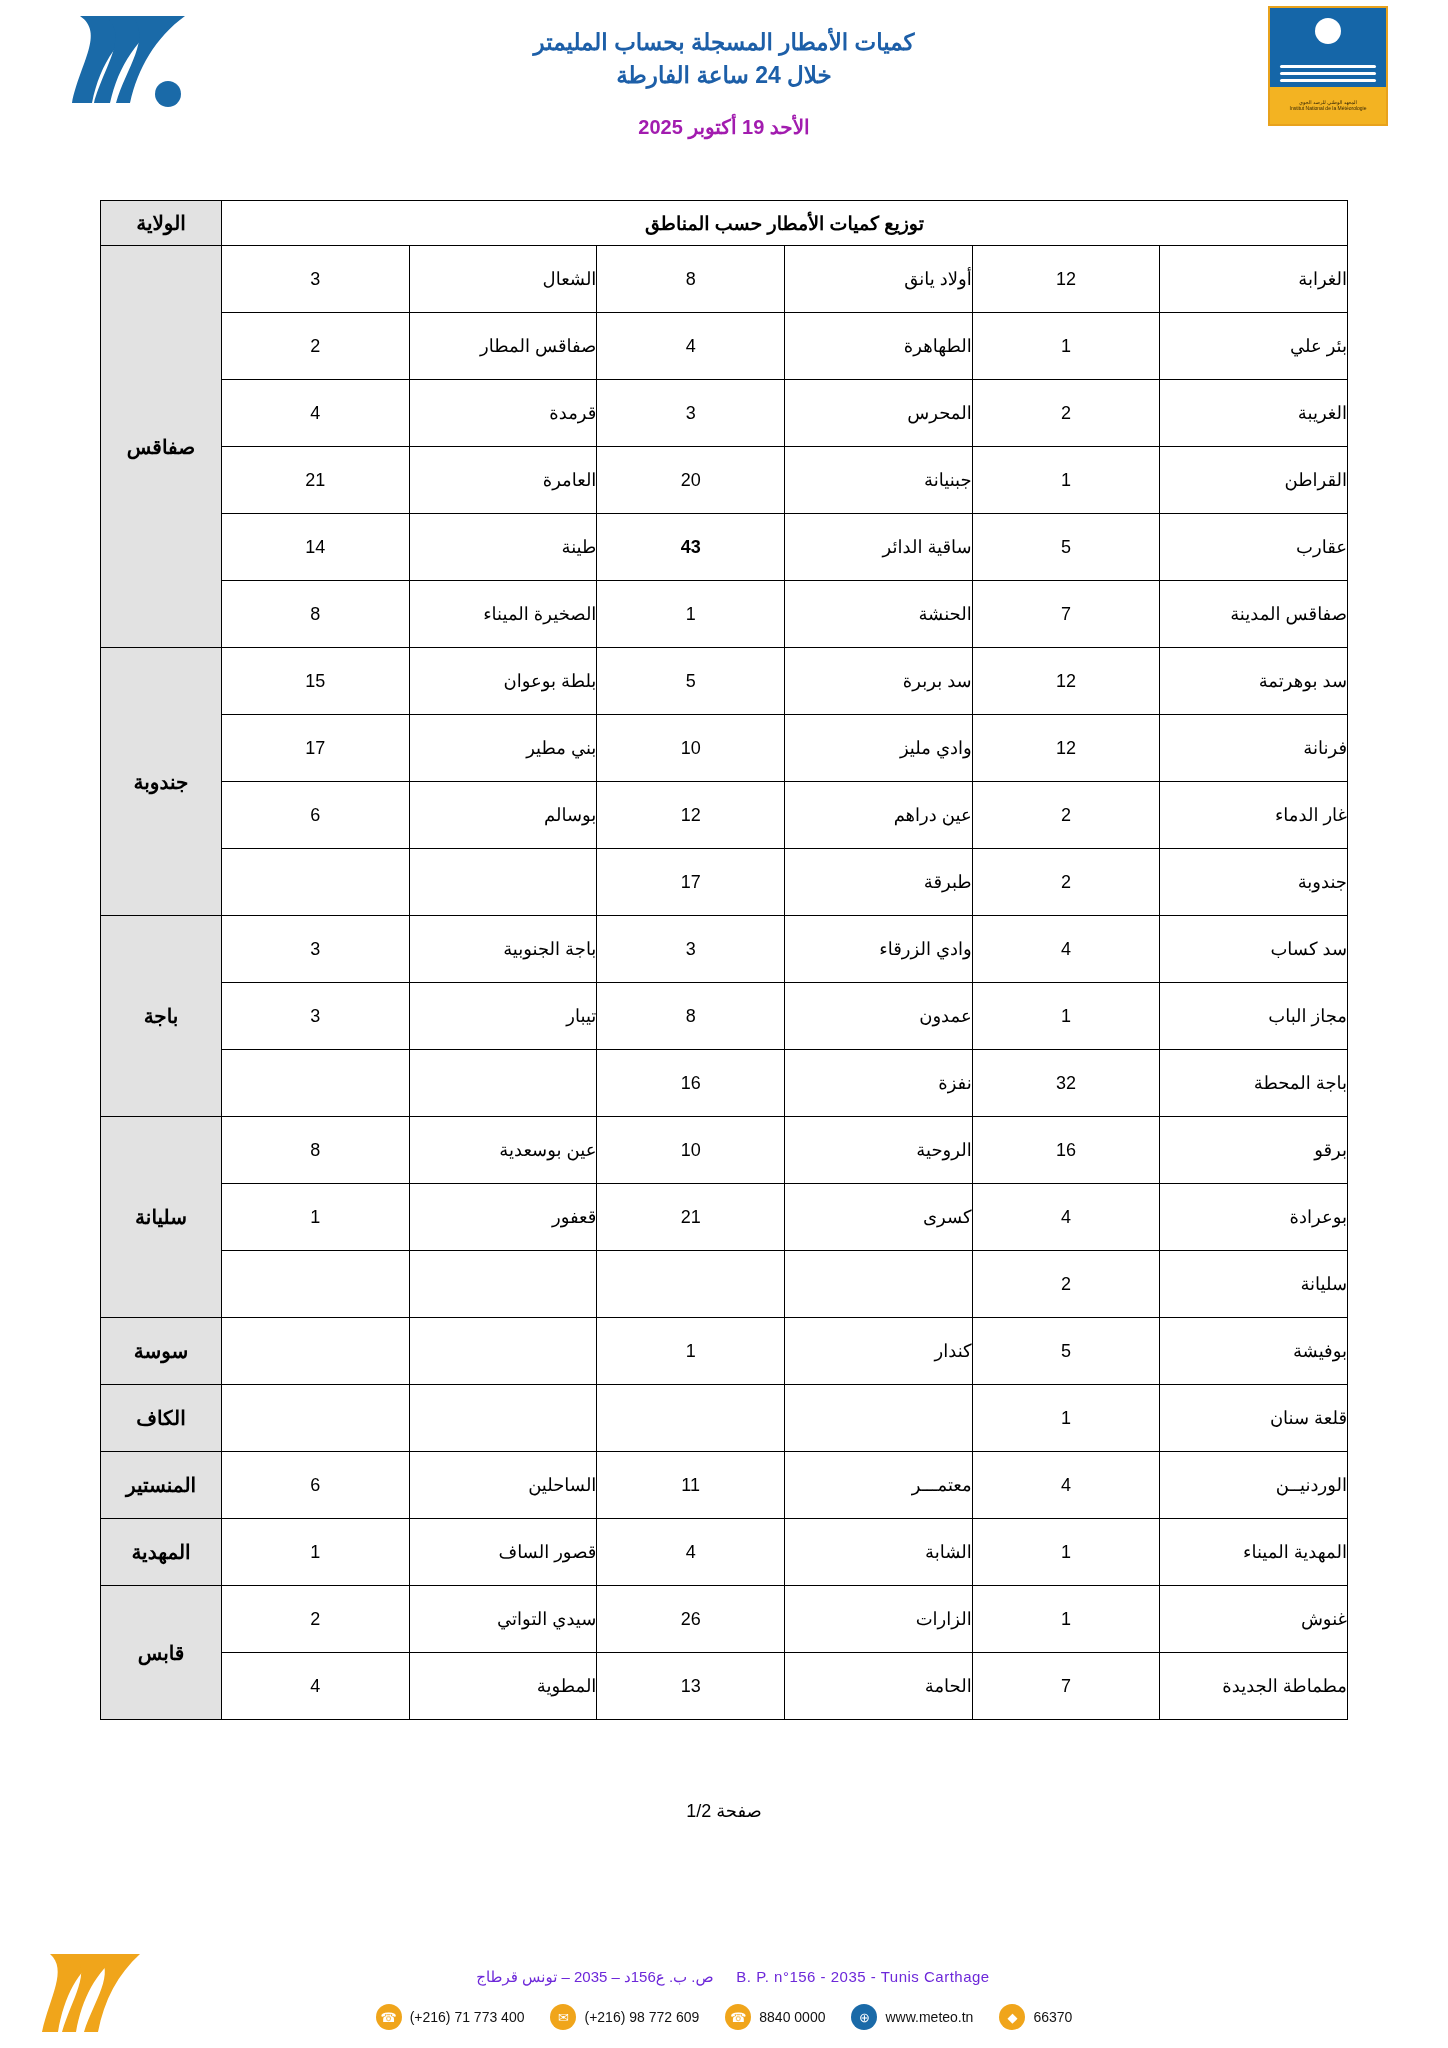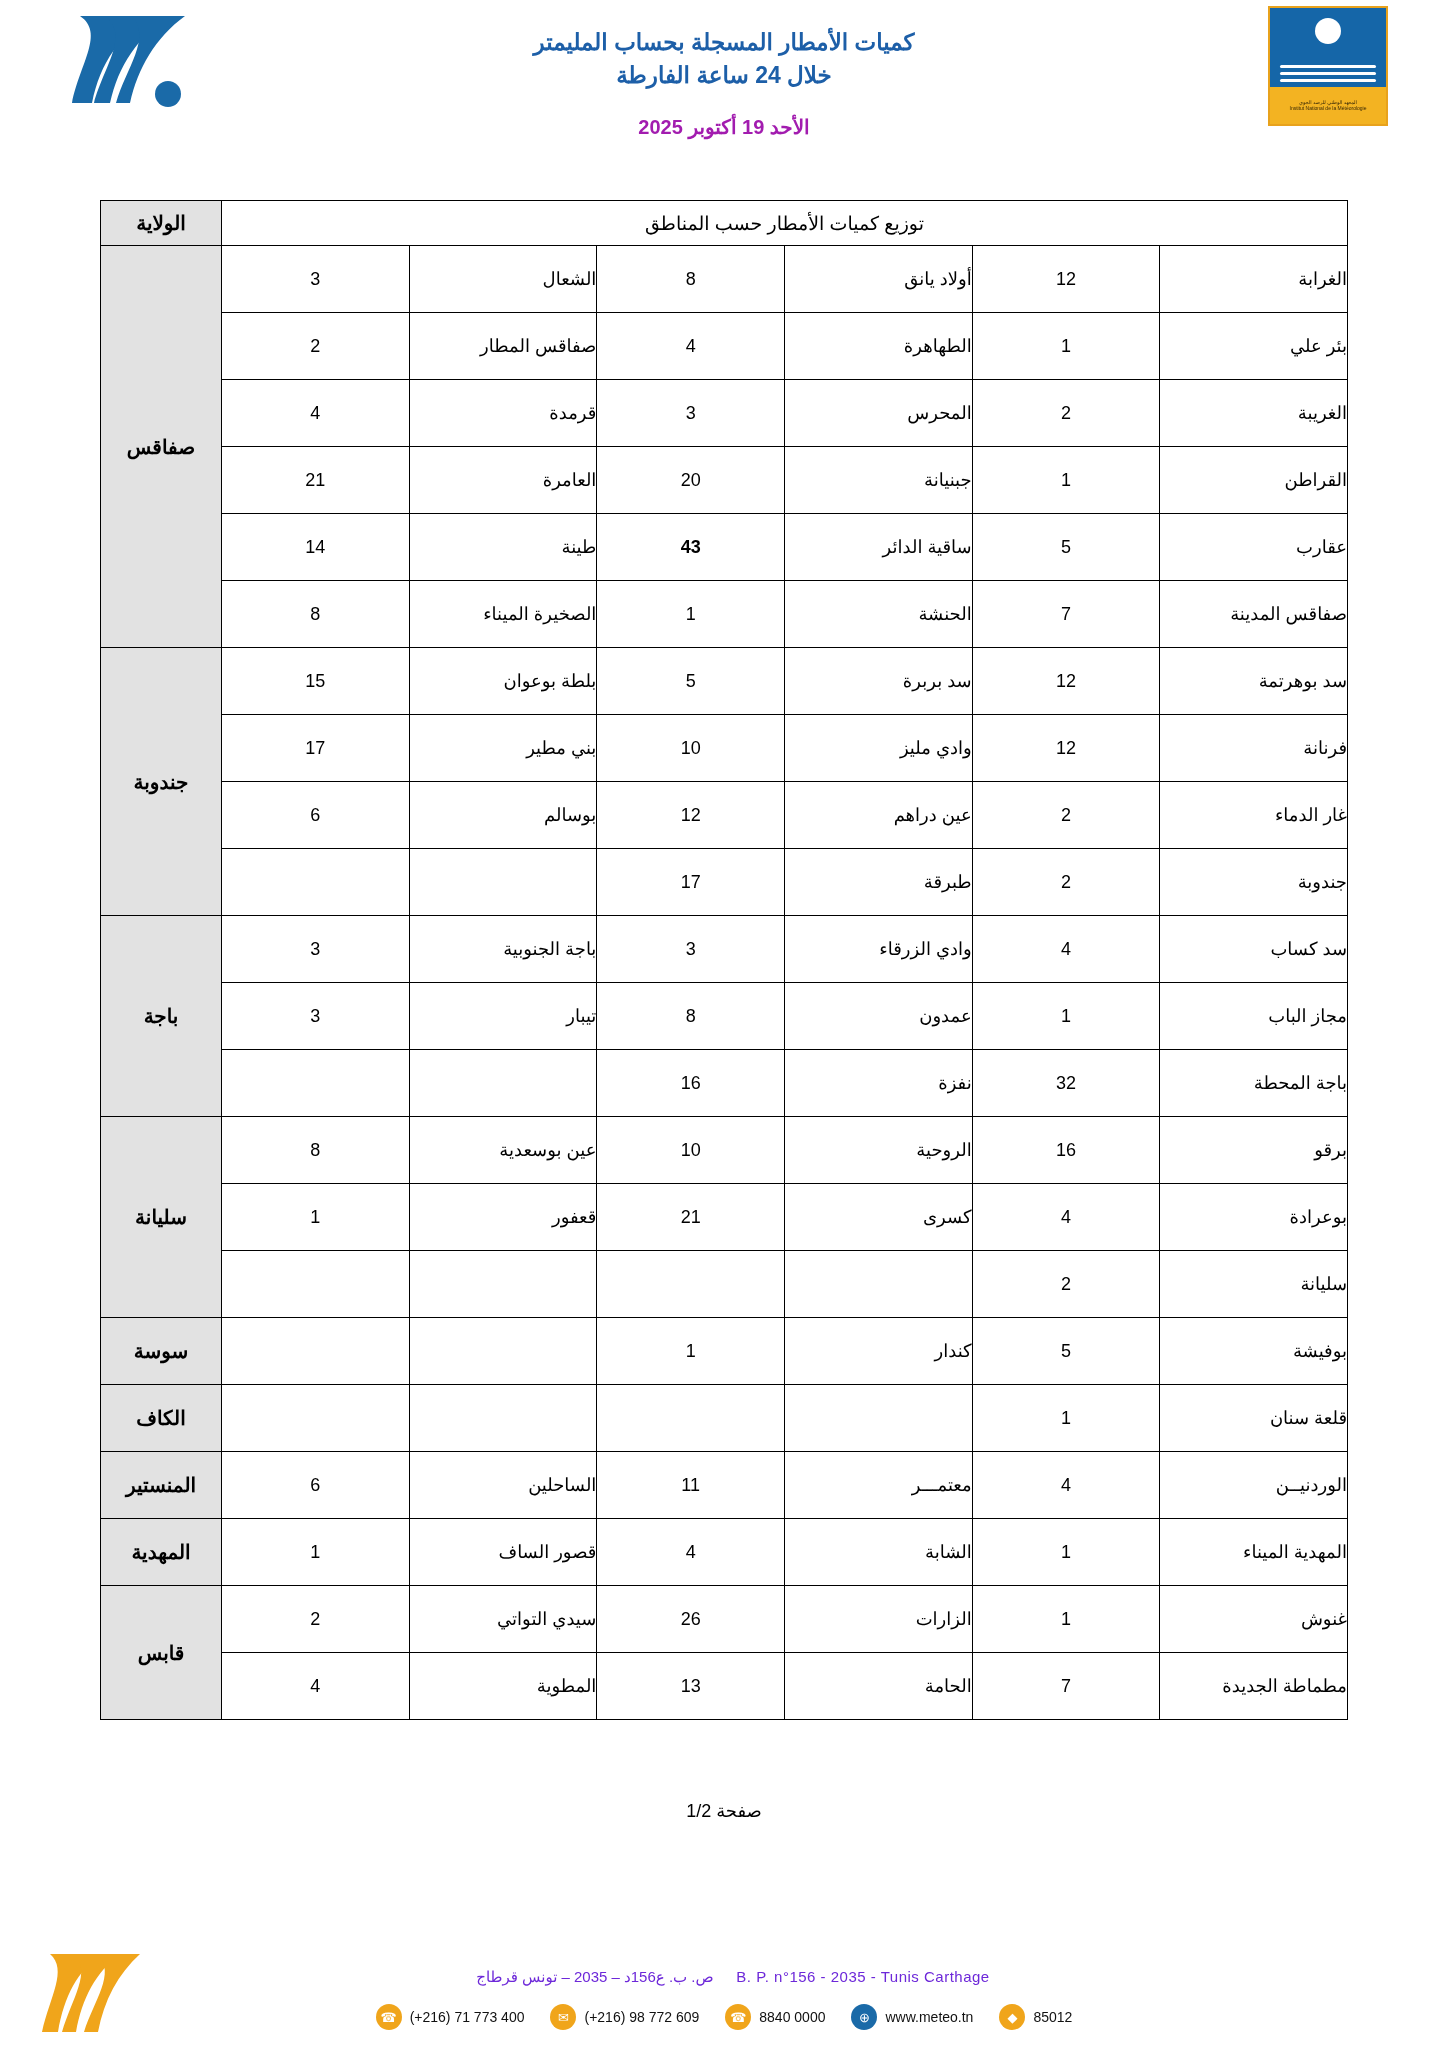--- a/index.html
+++ b/index.html
@@ -113,21 +113,21 @@
     font-size: 17px;
   }
   table.rain td, table.rain th {
     border: 1px solid #000;
     padding: 0;
     height: 66px;
     vertical-align: middle;
   }
   .hdr-main {
     background: #ffffff;
-    font-weight: normal;
+    font-weight: bold;
     font-size: 19px;
     text-align: center;
     height: 44px !important;
   }
   .hdr-gov {
     background: #e2e2e2;
     font-weight: bold;
     font-size: 20px;
     text-align: center;
     height: 44px !important;
@@ -475,16 +475,16 @@
       <div class="contact">
         <span class="c-icon">☎</span>
         <span>8840 0000</span>
       </div>
       <div class="contact">
         <span class="c-icon blue">⊕</span>
         <span>www.meteo.tn</span>
       </div>
       <div class="contact">
         <span class="c-icon">◆</span>
-        <span>85012</span>
+        <span>66370</span>
       </div>
     </div>
 </div>
 
 </body></html>

